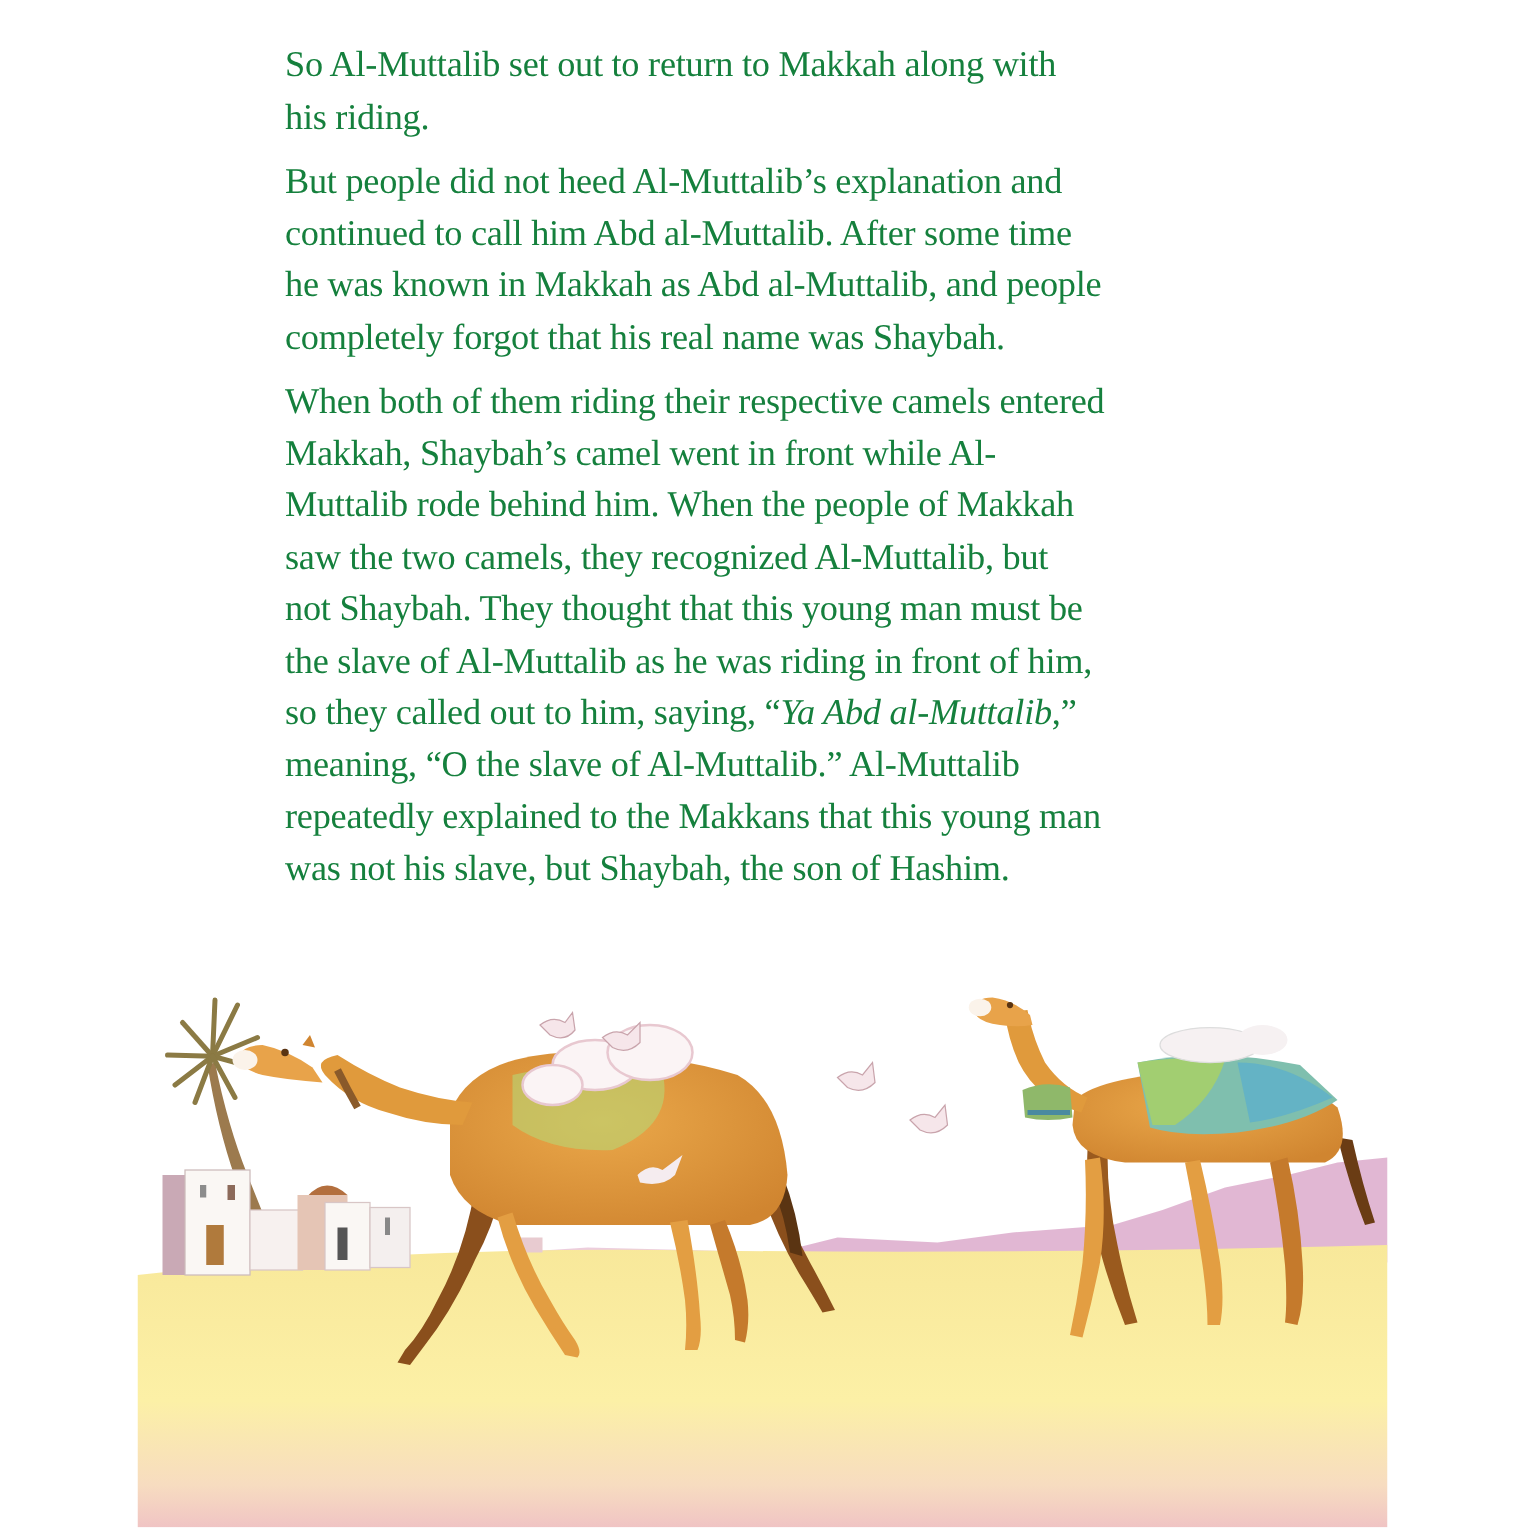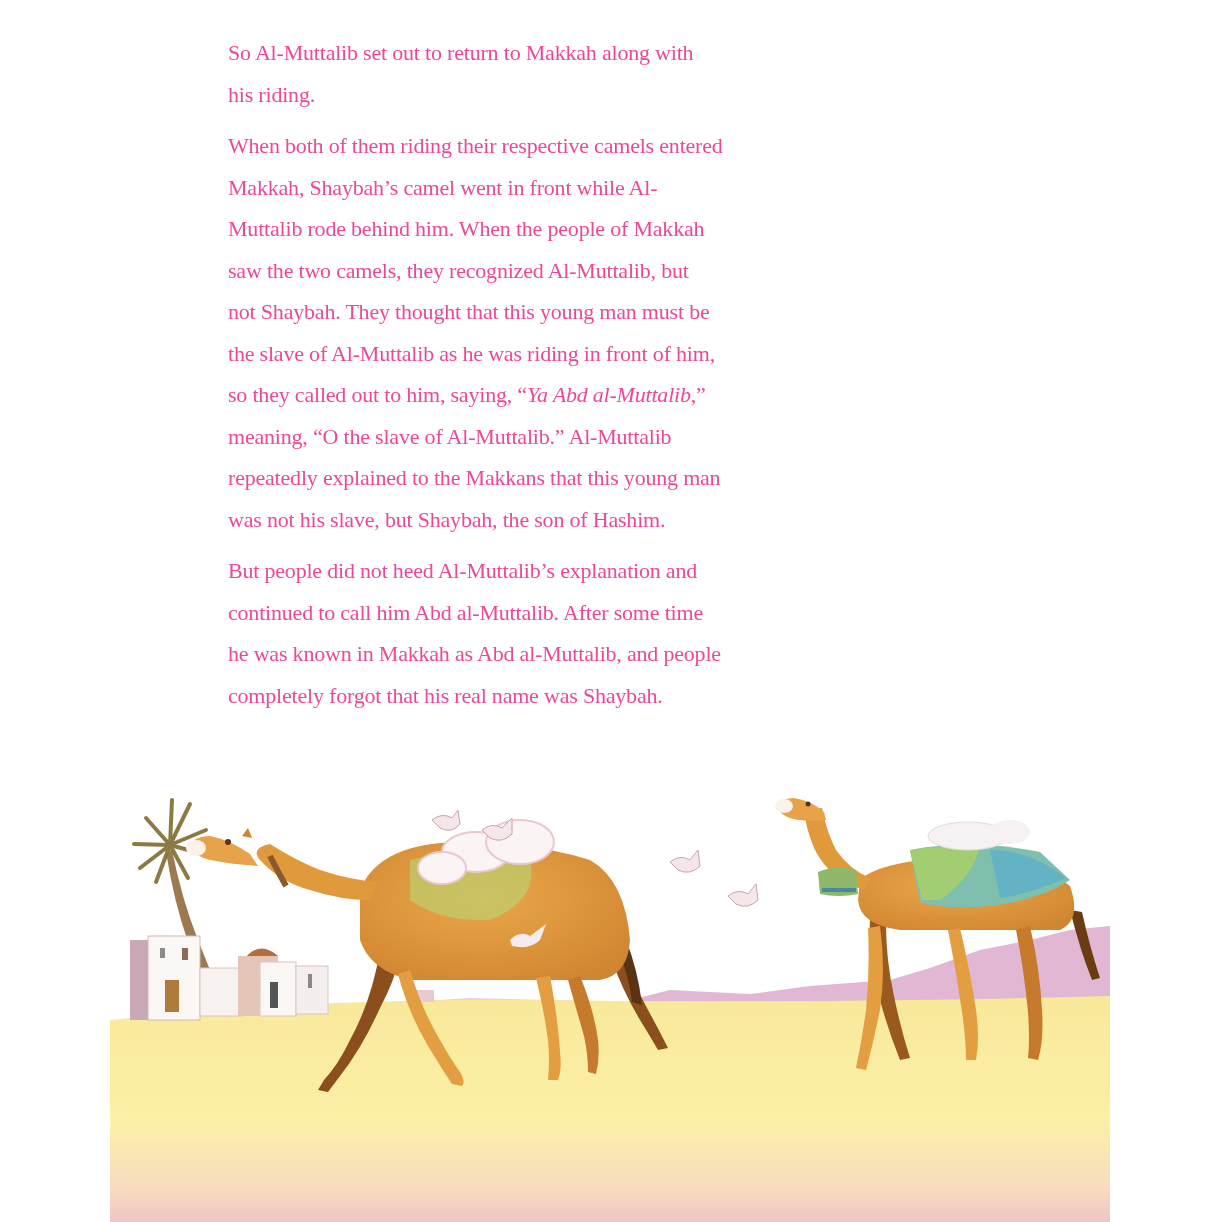--- a/index.html
+++ b/index.html
@@ -1,53 +1,53 @@
 <!DOCTYPE html>
 <html><head>
 <meta charset="utf-8">
 <style>
   html, body { margin: 0; padding: 0; background: #ffffff; }
   body { width: 1222px; height: 1222px; position: relative; overflow: hidden; }
   .text-block {
     position: absolute; left: 228px; top: 32px; width: 780px;
     font-family: "Liberation Serif", "DejaVu Serif", serif;
-    font-size: 22px; line-height: 41.5px; color: #ec4899;
+    font-size: 29px; line-height: 41.5px; color: #15803d;
     letter-spacing: -0.2px;
   }
   .text-block p { margin: 0 0 10px 0; }
   .text-block .line { display: block; white-space: nowrap; }
   .text-block em { font-style: italic; }
   .illustration { position: absolute; left: 110px; top: 790px; width: 1000px; height: 432px; }
   .illustration svg { display: block; }
 </style>
 </head>
 <body>
 
 <div class="text-block">
   <p>
     <span class="line">So Al-Muttalib set out to return to Makkah along with</span>
     <span class="line">his riding.</span>
   </p>
   <p>
+    <span class="line">But people did not heed Al-Muttalib’s explanation and</span>
+    <span class="line">continued to call him Abd al-Muttalib. After some time</span>
+    <span class="line">he was known in Makkah as Abd al-Muttalib, and people</span>
+    <span class="line">completely forgot that his real name was Shaybah.</span>
+  </p>
+  <p>
     <span class="line">When both of them riding their respective camels entered</span>
     <span class="line">Makkah, Shaybah’s camel went in front while Al-</span>
     <span class="line">Muttalib rode behind him. When the people of Makkah</span>
     <span class="line">saw the two camels, they recognized Al-Muttalib, but</span>
     <span class="line">not Shaybah. They thought that this young man must be</span>
     <span class="line">the slave of Al-Muttalib as he was riding in front of him,</span>
     <span class="line"><span>so they called out to him, saying, “</span><em>Ya Abd al-Muttalib</em><span>,”</span></span>
     <span class="line">meaning, “O the slave of Al-Muttalib.” Al-Muttalib</span>
     <span class="line">repeatedly explained to the Makkans that this young man</span>
     <span class="line">was not his slave, but Shaybah, the son of Hashim.</span>
-  </p>
-  <p>
-    <span class="line">But people did not heed Al-Muttalib’s explanation and</span>
-    <span class="line">continued to call him Abd al-Muttalib. After some time</span>
-    <span class="line">he was known in Makkah as Abd al-Muttalib, and people</span>
-    <span class="line">completely forgot that his real name was Shaybah.</span>
   </p>
 </div>
 
 <div class="illustration">
   <svg width="1000" height="432" viewBox="0 0 1000 432" xmlns="http://www.w3.org/2000/svg">
     <defs>
       <linearGradient id="sandGrad" x1="0" y1="0" x2="0" y2="1">
         <stop offset="0" stop-color="#f8e89a"></stop>
         <stop offset="0.55" stop-color="#fcf0a6"></stop>
         <stop offset="0.85" stop-color="#f7dcc0"></stop>

